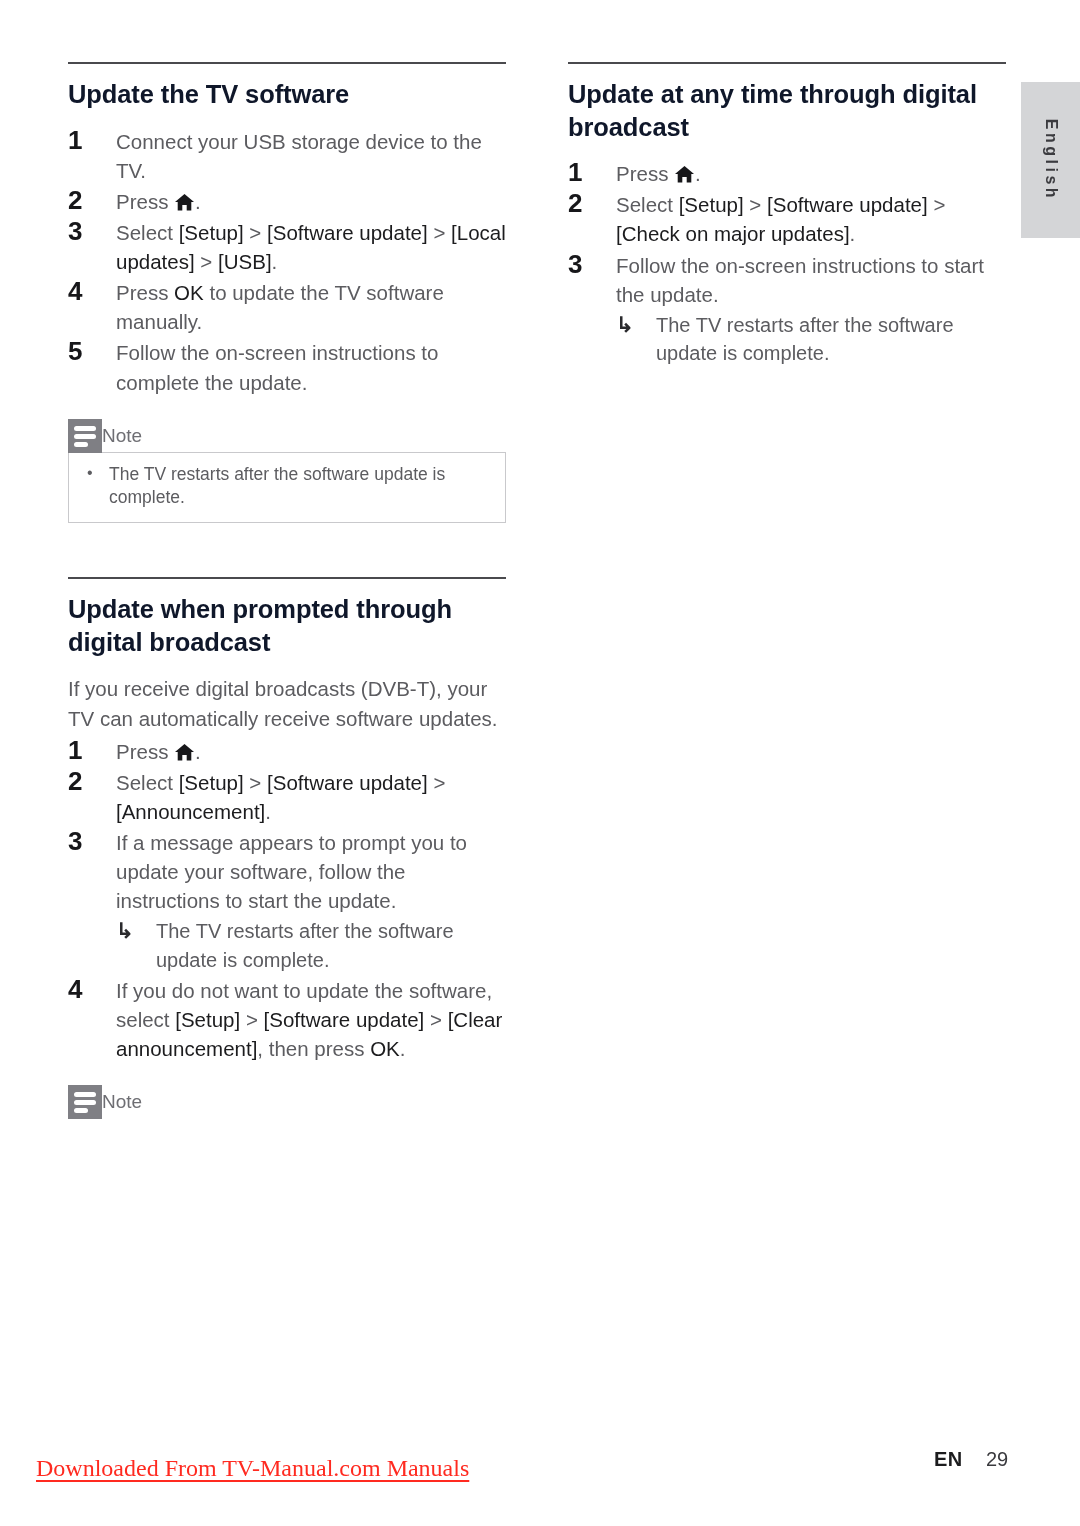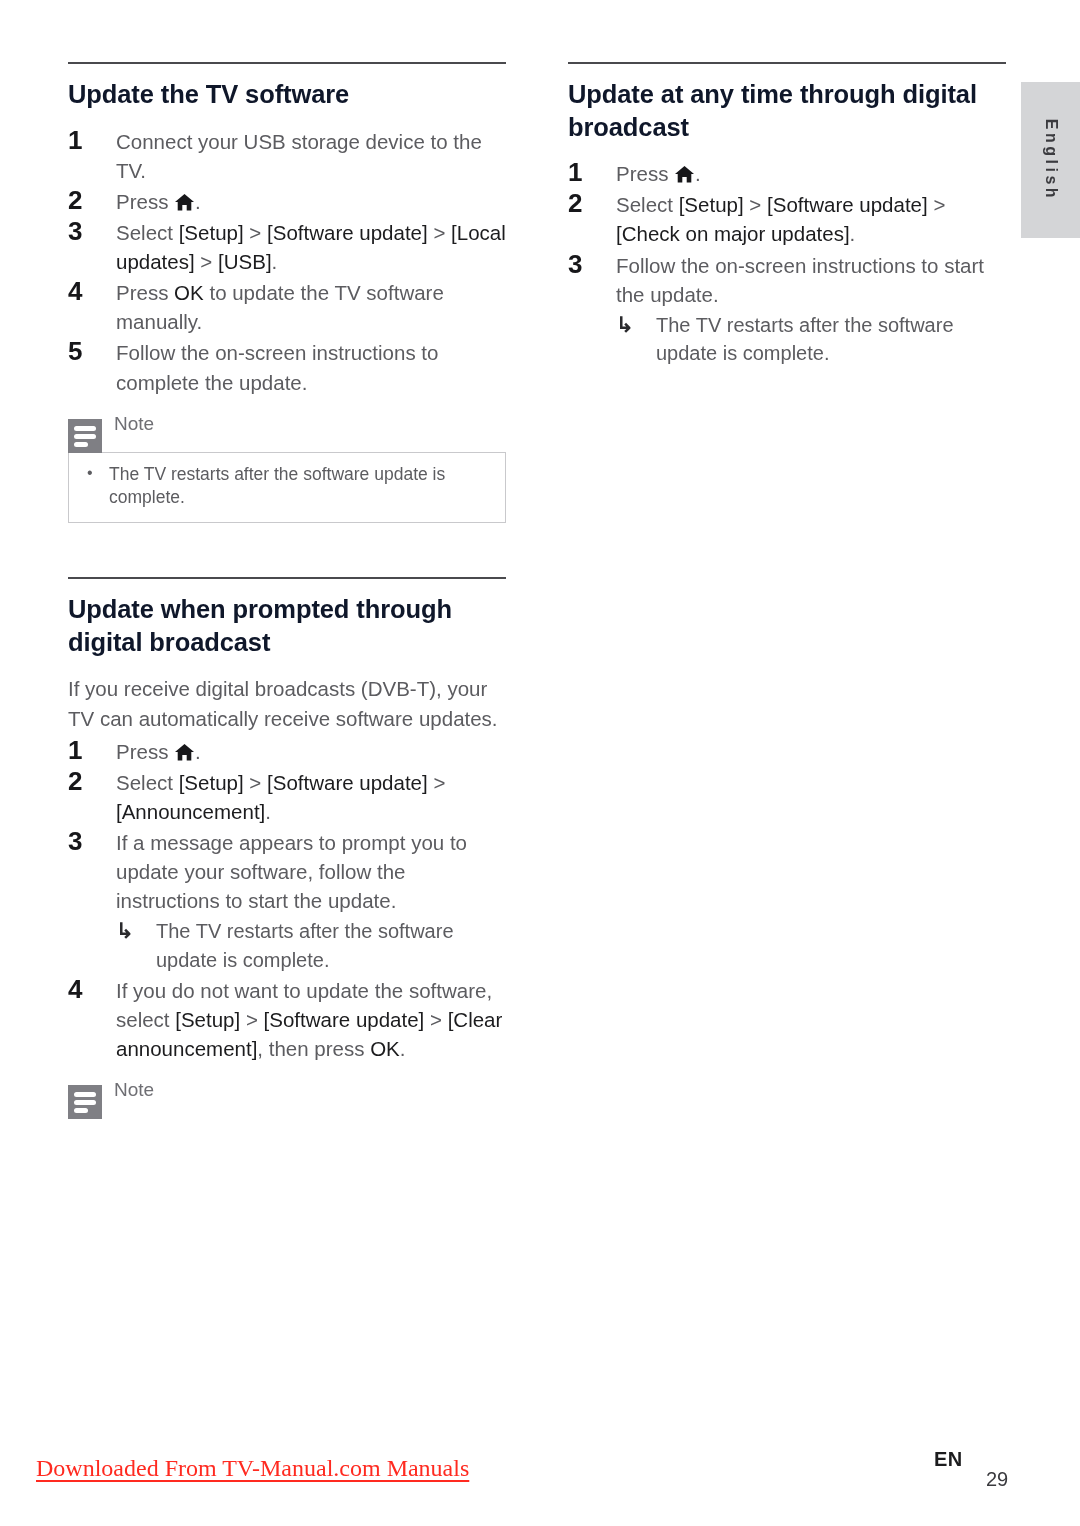--- a/index.html
+++ b/index.html
@@ -165,26 +165,25 @@
     position: absolute;
     left: 6px;
     height: 5px;
     background: #ffffff;
     border-radius: 3px;
   }
   .note-icon .bar1 { top: 7px;  width: 22px; }
   .note-icon .bar2 { top: 15px; width: 22px; }
   .note-icon .bar3 { top: 23px; width: 14px; }
   .note-title {
-    margin-left: 12px;
     font-size: 19px;
     color: #6e6e73;
     font-weight: 300;
     line-height: 1;
-    padding-bottom: 20px;
+    padding-bottom: 8px;
   }
   .note-body {
     border: 1px solid #c9c9cc;
     border-top: 1px solid #c9c9cc;
     padding: 10px 14px 12px 14px;
     margin-top: -1px;
   }
   ul.note-list {
     list-style: none;
     margin: 0;
@@ -232,21 +231,20 @@
     letter-spacing: 0.5px;
     text-align: right;
   }
   .footer-page {
     position: absolute;
     left: 986px;
     top: 1448px;
     font-size: 20px;
     font-weight: 300;
     color: #3a3a3e;
-    margin-top: 20px;
   }
 </style>
 </head>
 <body>
 
 <div class="page">
 
   <div class="lang-tab">
     <span class="lang-text">English</span>
   </div>

